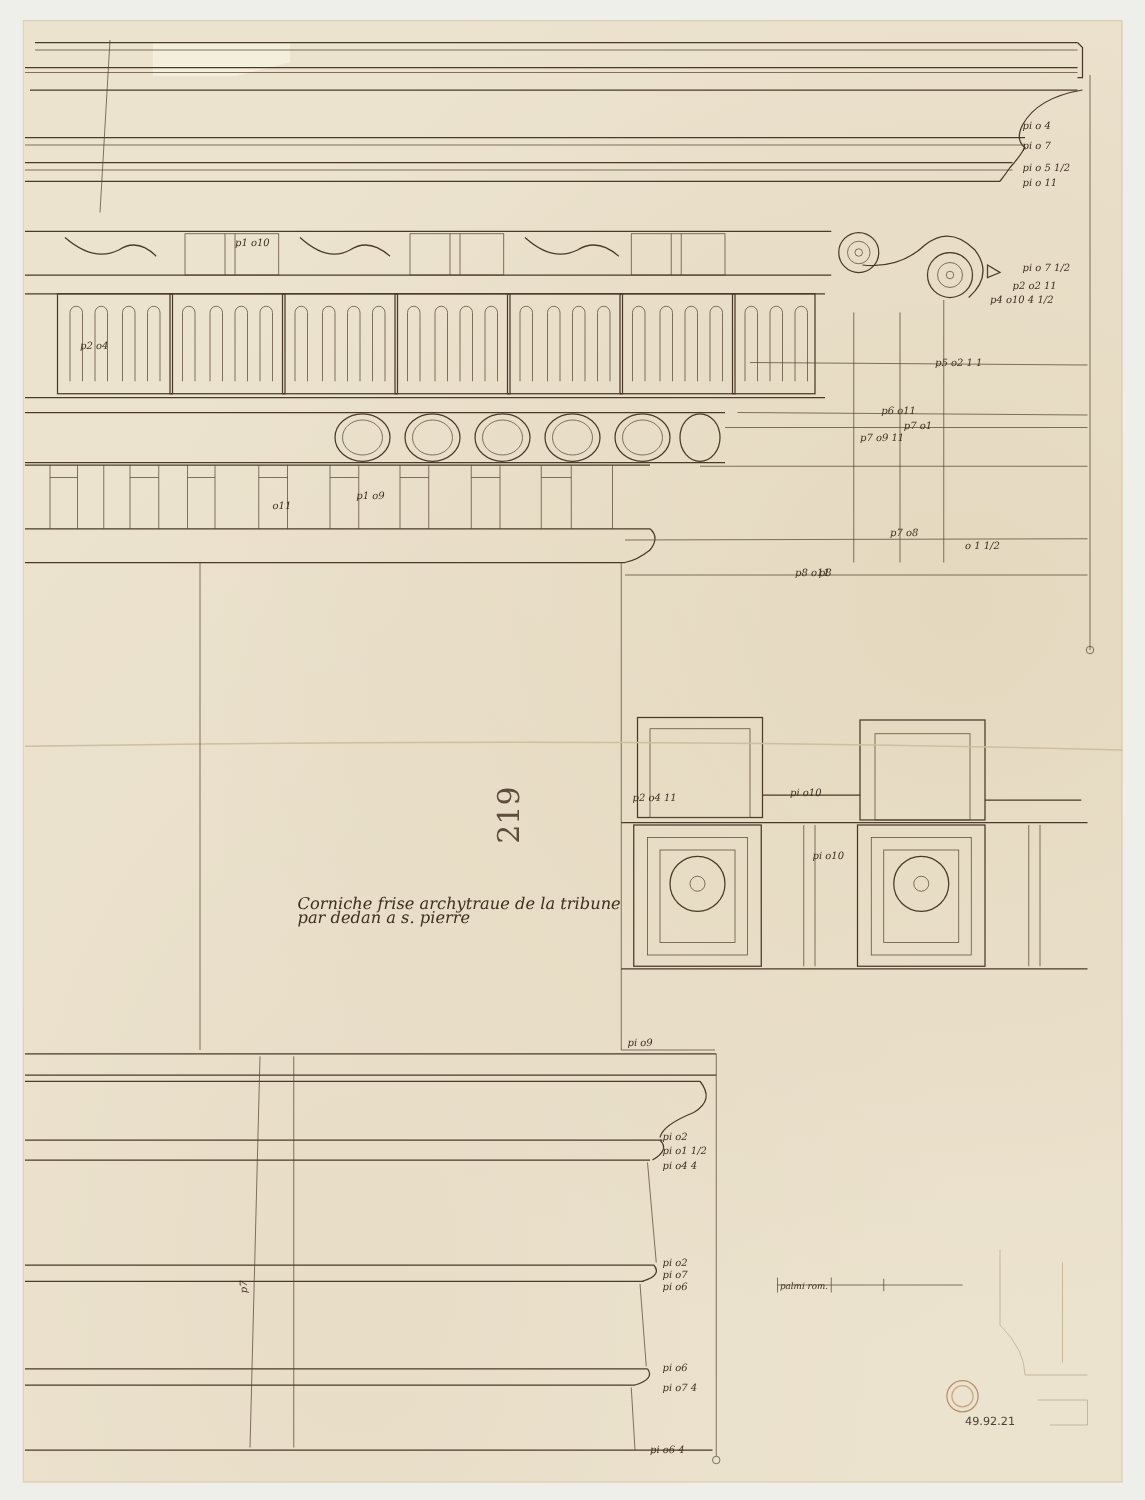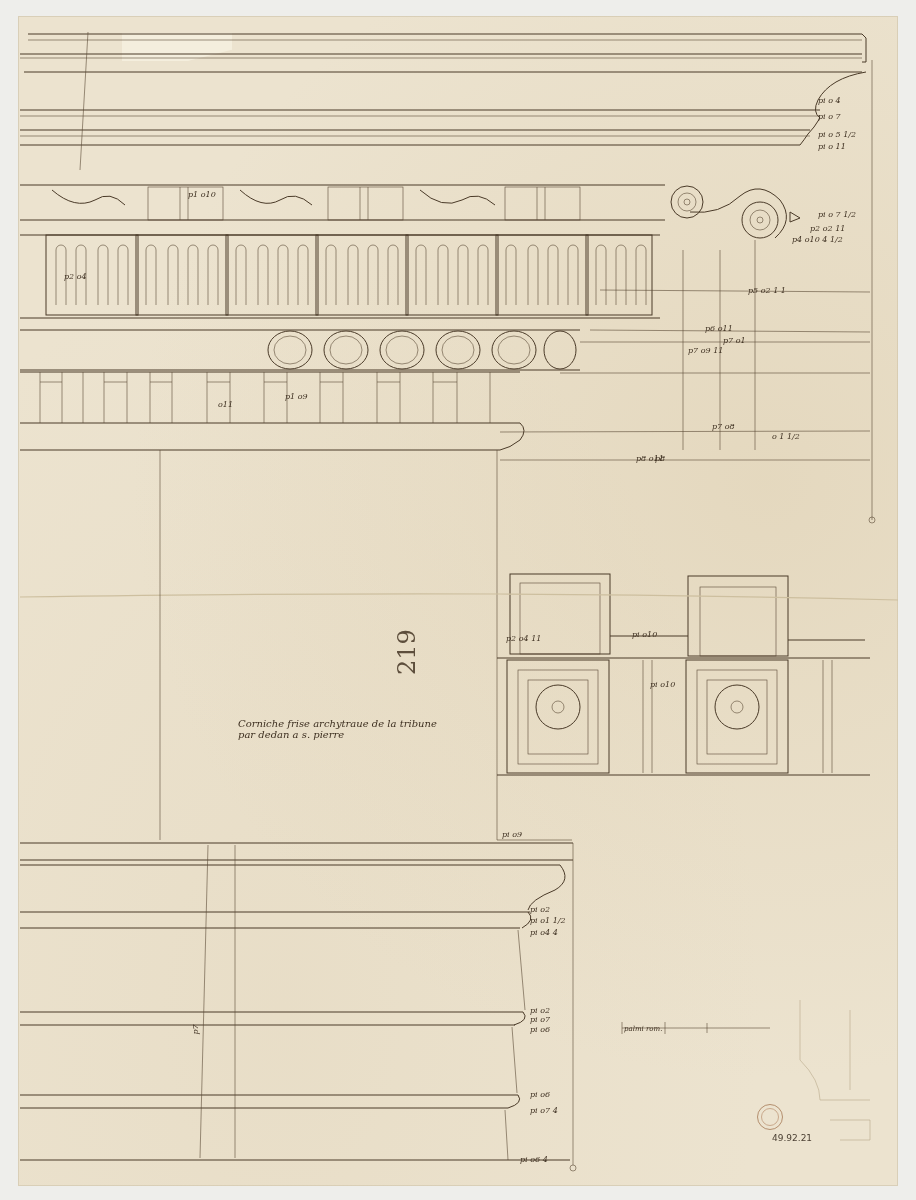--- a/index.html
+++ b/index.html
@@ -8,21 +8,21 @@
     box-shadow:0 0 0 1px #d9cfb8 inset;}
   .sheet::after{content:"";position:absolute;inset:0;
     background:radial-gradient(ellipse at 85% 40%, rgba(214,196,160,0.35), transparent 60%),
                radial-gradient(ellipse at 30% 85%, rgba(220,205,175,0.25), transparent 55%);}
   svg.drawing{position:absolute;left:0;top:0;width:916px;height:1200px;}
   .ink{stroke:#4a3a28;fill:none;stroke-width:1;}
   .ink-thin{stroke:#5a4936;fill:none;stroke-width:0.6;}
   .ink-faint{stroke:#b9a98c;fill:none;stroke-width:0.6;}
   .fold{stroke:#cdbf9f;stroke-width:1.2;fill:none;}
   .note{position:absolute;color:#3d2f20;font-family:"DejaVu Serif",serif;font-style:italic;white-space:nowrap;}
-  .caption{left:238px;top:718px;font-size:10px;line-height:11px;}
+  .caption{left:238px;top:718px;font-size:13px;line-height:11px;}
   .caption span{display:block;}
   .sheetnum{left:393px;top:675px;font-size:24px;color:#5d4e3c;transform:rotate(-90deg);transform-origin:left top;font-style:normal;}
   .dim{font-size:8px;color:#3d2f20;}
   .scale-label{left:624px;top:1025px;font-size:7px;}
   .accession{left:772px;top:1133px;font-size:9px;font-style:normal;color:#4b4033;font-family:"DejaVu Sans",sans-serif;}
   .stamp{position:absolute;left:757px;top:1104px;width:26px;height:26px;border-radius:50%;border:1.5px solid #b48f6e;
     box-sizing:border-box;}
   .stamp::after{content:"";position:absolute;inset:3px;border-radius:50%;border:1px solid #c9a98c;}
   .tape{position:absolute;left:122px;top:33px;width:110px;height:28px;background:rgba(246,240,224,0.8);
     clip-path:polygon(0 0,100% 0,100% 60%,60% 100%,0 100%);}

